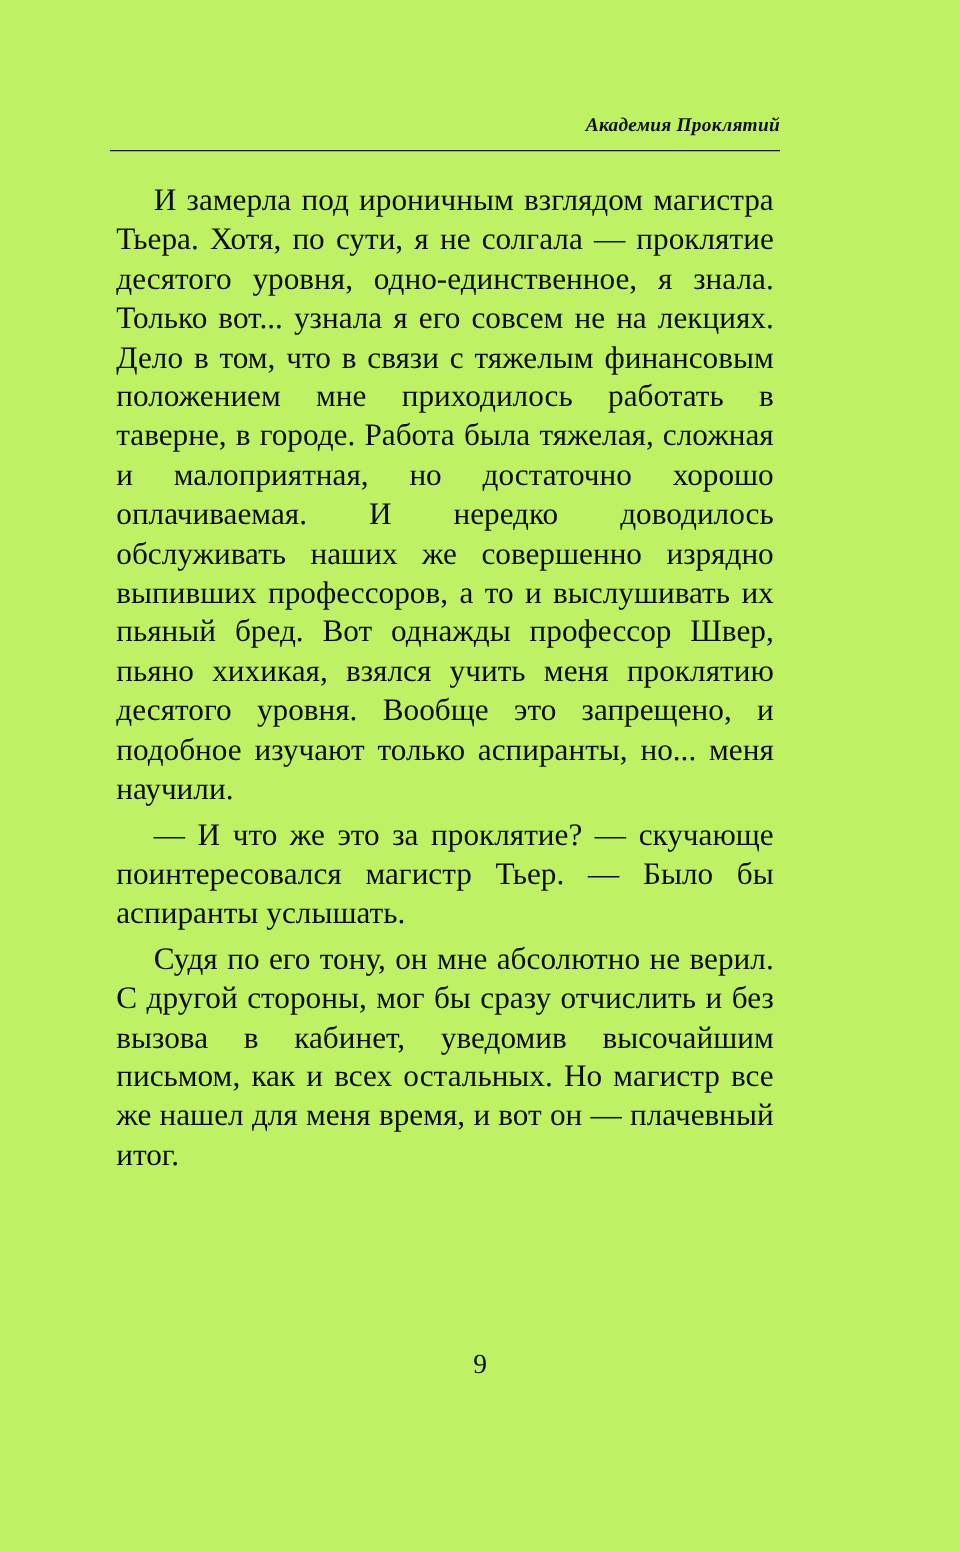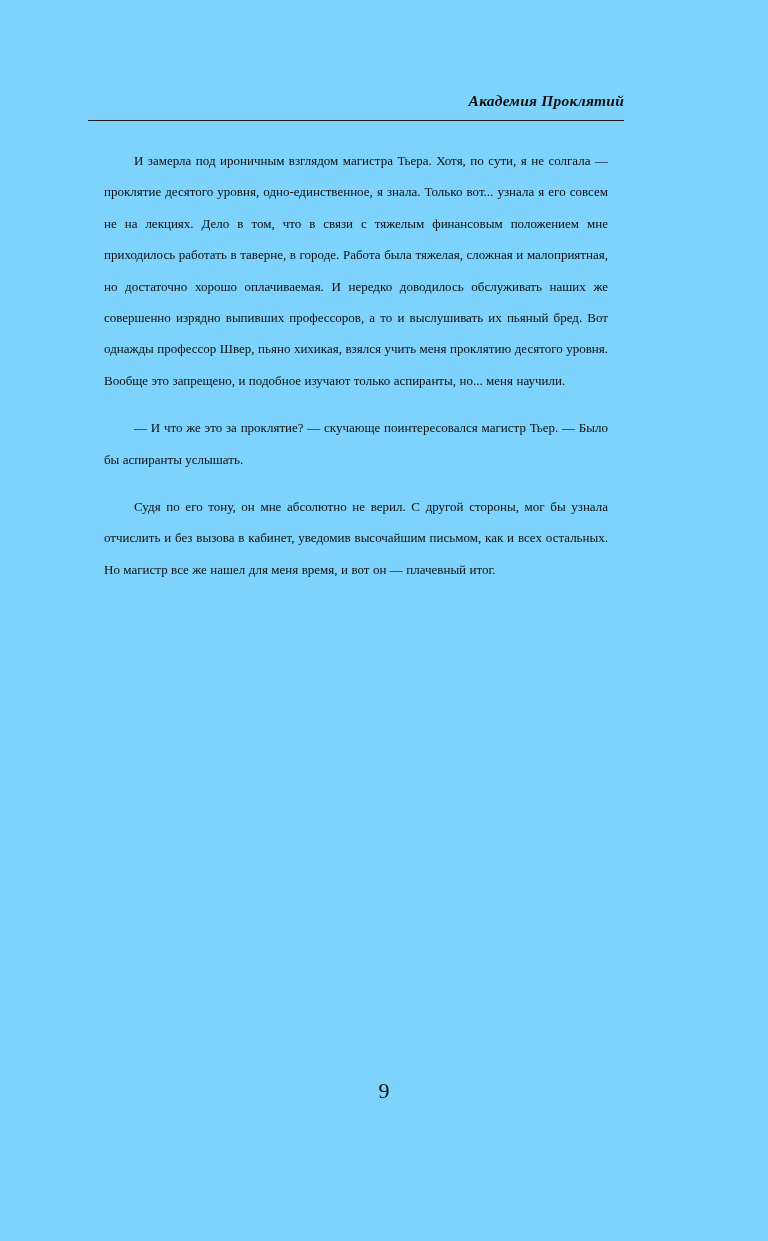--- a/index.html
+++ b/index.html
@@ -4,21 +4,21 @@
 <style>
   html, body {
     margin: 0;
     padding: 0;
     background: #ffffff;
   }
   .page {
     position: relative;
     width: 768px;
     height: 1241px;
-    background: #7dd3fc;
+    background: #bef264;
     overflow: hidden;
     box-sizing: border-box;
   }
   .content {
     position: absolute;
     left: 88px;
     top: 92px;
     width: 536px;
   }
   .running-head {
@@ -32,24 +32,24 @@
     padding-bottom: 10px;
   }
   .rule {
     border: 0;
     border-top: 1.6px solid #1a1a1a;
     margin: 0 0 24px 0;
     width: 100%;
   }
   .body-text p {
     font-family: "Liberation Serif", serif;
-    font-size: 13px;
+    font-size: 25px;
     line-height: 31.4px;
     color: #0d0d0d;
-    margin: 16px;
+    margin: 5px;
     text-align: justify;
     text-indent: 30px;
     -webkit-hyphens: auto;
     hyphens: auto;
     word-spacing: 0.2px;
   }
   .folio {
     position: absolute;
     left: 0;
     right: 0;
@@ -67,20 +67,20 @@
 
   <div class="content">
 
     <div class="running-head">Академия Проклятий</div>
 
     <hr class="rule">
 
     <div class="body-text">
       <p>И замерла под ироничным взглядом магистра Тьера. Хотя, по сути, я не солгала — проклятие десятого уровня, одно-единственное, я знала. Только вот... узнала я его совсем не на лекциях. Дело в том, что в связи с тяжелым финансовым положением мне приходилось работать в таверне, в городе. Работа была тяжелая, сложная и малоприятная, но достаточно хорошо оплачиваемая. И нередко доводилось обслуживать наших же совершенно изрядно выпивших профессоров, а то и выслушивать их пьяный бред. Вот однажды профессор Швер, пьяно хихикая, взялся учить меня проклятию десятого уровня. Вообще это запрещено, и подобное изучают только аспиранты, но... меня научили.</p>
       <p>— И что же это за проклятие? — скучающе поинтересовался магистр Тьер. — Было бы аспиранты услышать.</p>
-      <p>Судя по его тону, он мне абсолютно не верил. С другой стороны, мог бы узнала отчислить и без вызова в кабинет, уведомив высочайшим письмом, как и всех остальных. Но магистр все же нашел для меня время, и вот он — плачевный итог.</p>
+      <p>Судя по его тону, он мне абсолютно не верил. С другой стороны, мог бы сразу отчислить и без вызова в кабинет, уведомив высочайшим письмом, как и всех остальных. Но магистр все же нашел для меня время, и вот он — плачевный итог.</p>
     </div>
 
   </div>
 
   <div class="folio">9</div>
 
 </div>
 
 </body></html>

